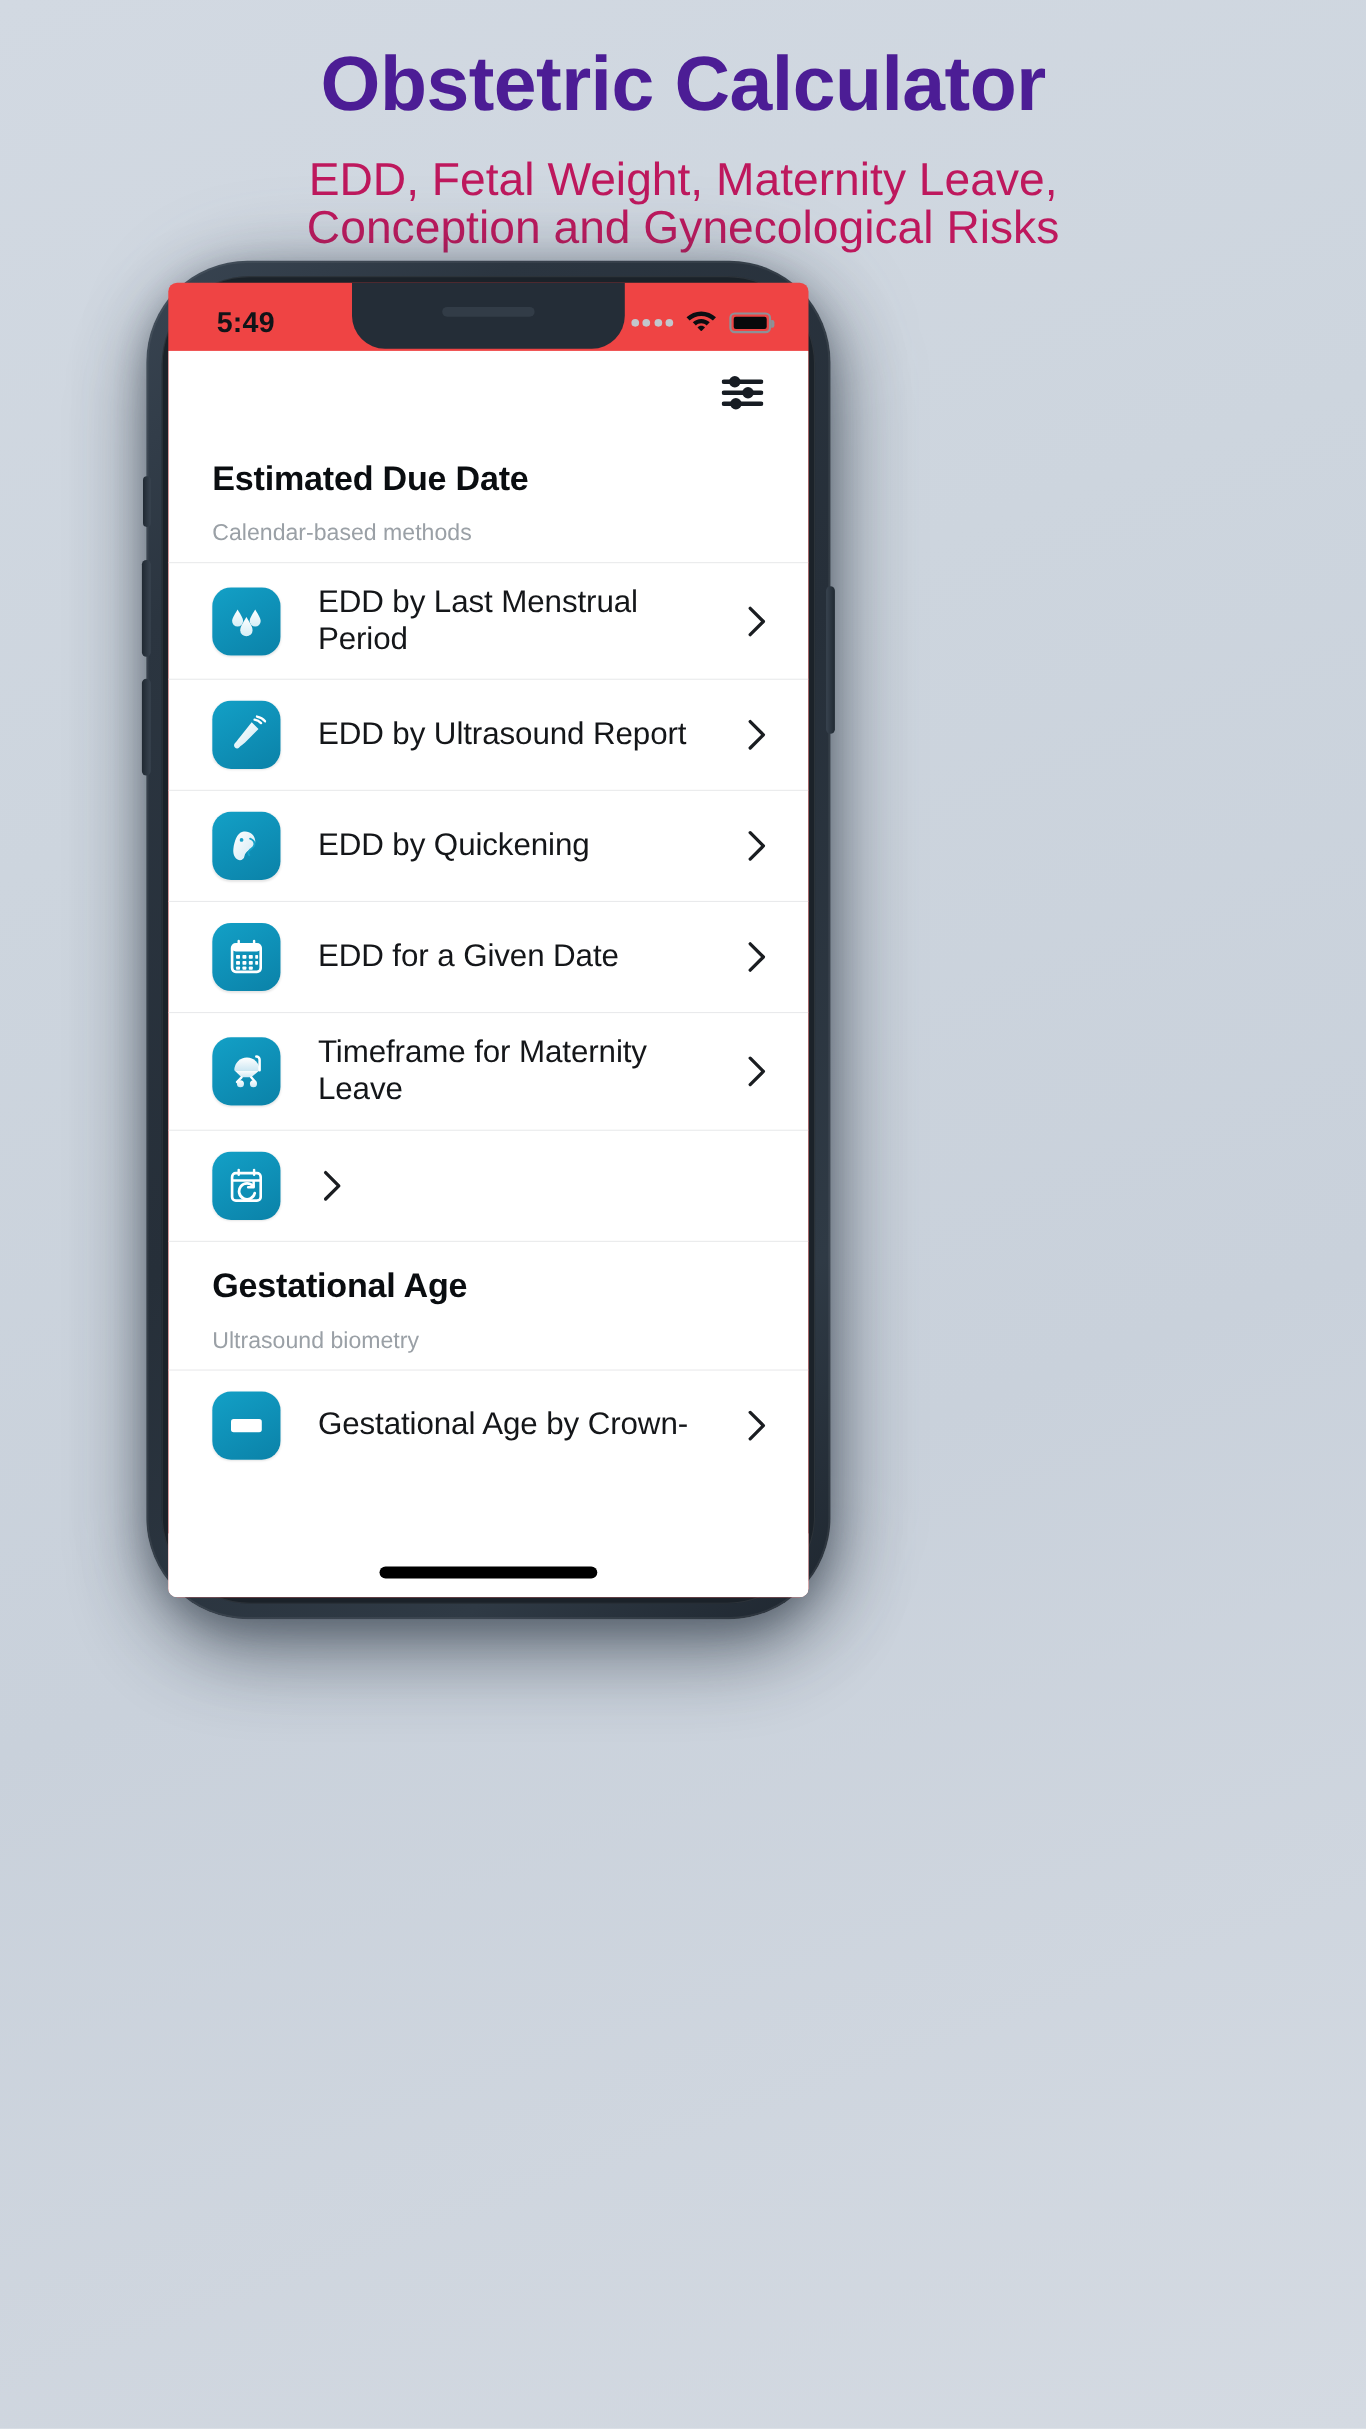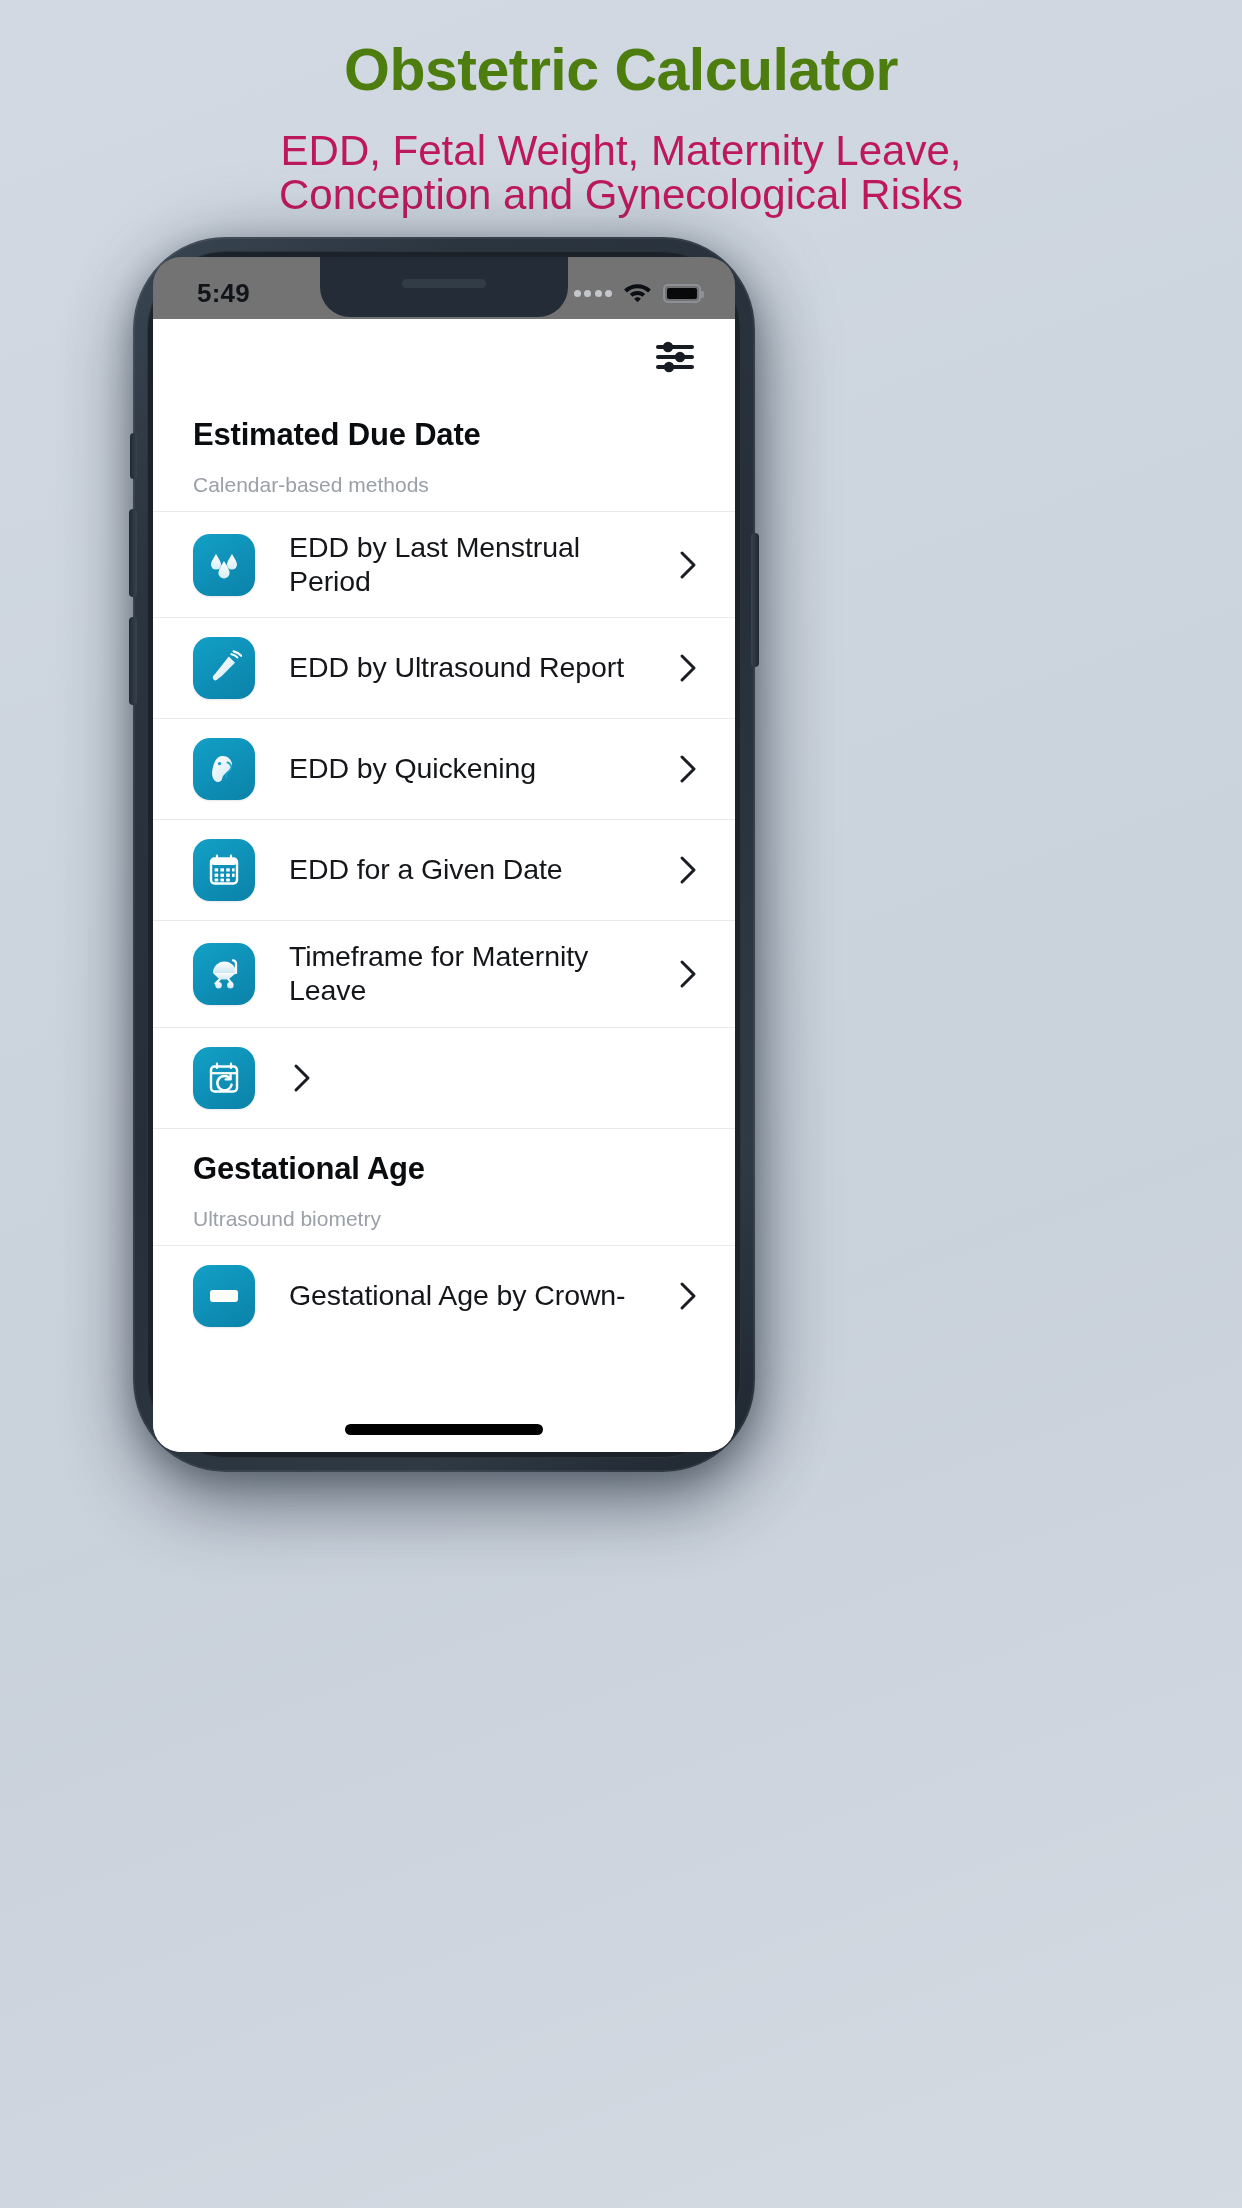--- a/index.html
+++ b/index.html
@@ -19,23 +19,23 @@
   
   .promo {
     position: absolute;
     top: 0; left: 0;
     width: 1242px;
     padding-top: 38px;
     text-align: center;
   }
 
   .promo-title {
-    font-size: 59px;
+    font-size: 70px;
     font-weight: 700;
-    color: #4d7c0f;
+    color: #4c1d95;
     letter-spacing: -0.5px;
     line-height: 1.1;
   }
 
   .promo-sub {
     margin-top: 26px;
     font-size: 42px;
     font-weight: 400;
     color: #be185d;
     line-height: 1.05;
@@ -89,22 +89,22 @@
   .btn-volup { left: -4px; top: 272px;  width: 8px;  height: 88px; }
   .btn-voldn { left: -4px; top: 380px;  width: 8px;  height: 88px; }
   .btn-power { right: -4px; top: 296px; width: 8px;  height: 134px;
                background: linear-gradient(270deg, #202932, #38434f); }
 
   
   .screen {
     position: relative;
     width: 100%;
     height: 100%;
-    border-radius: 28px;
-    background: #737373;
+    border-radius: 8px;
+    background: #ef4444;
     overflow: hidden;
   }
 
   .notch {
     position: absolute;
     top: 0; left: 50%;
     transform: translateX(-50%);
     width: 248px;
     height: 60px;
     background: #242d37;

